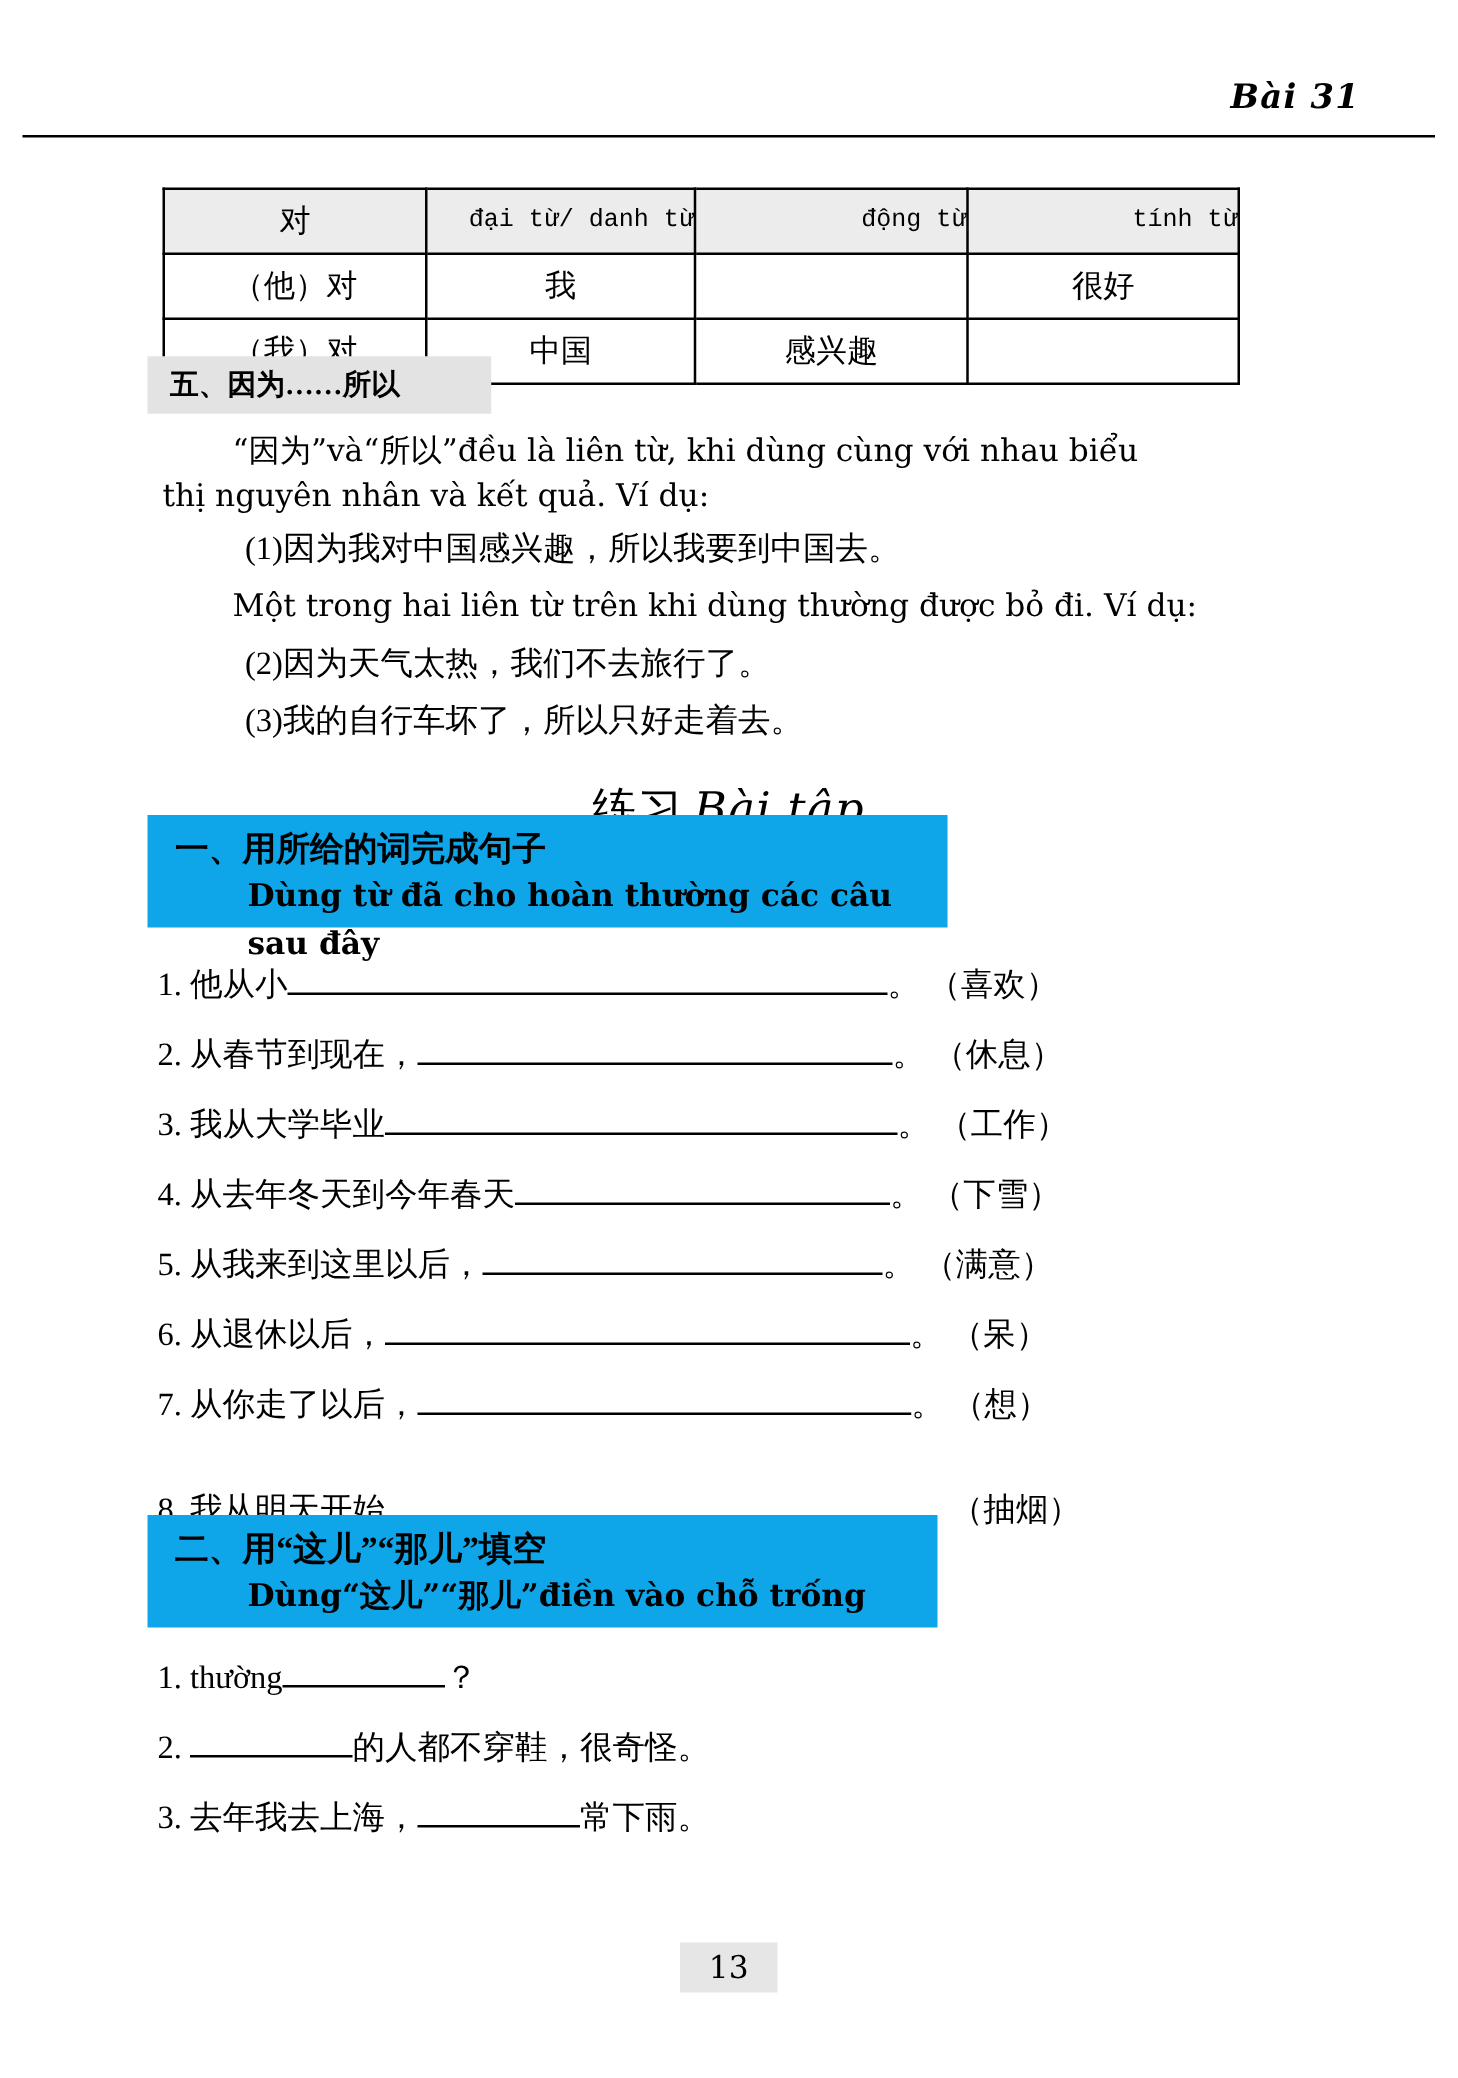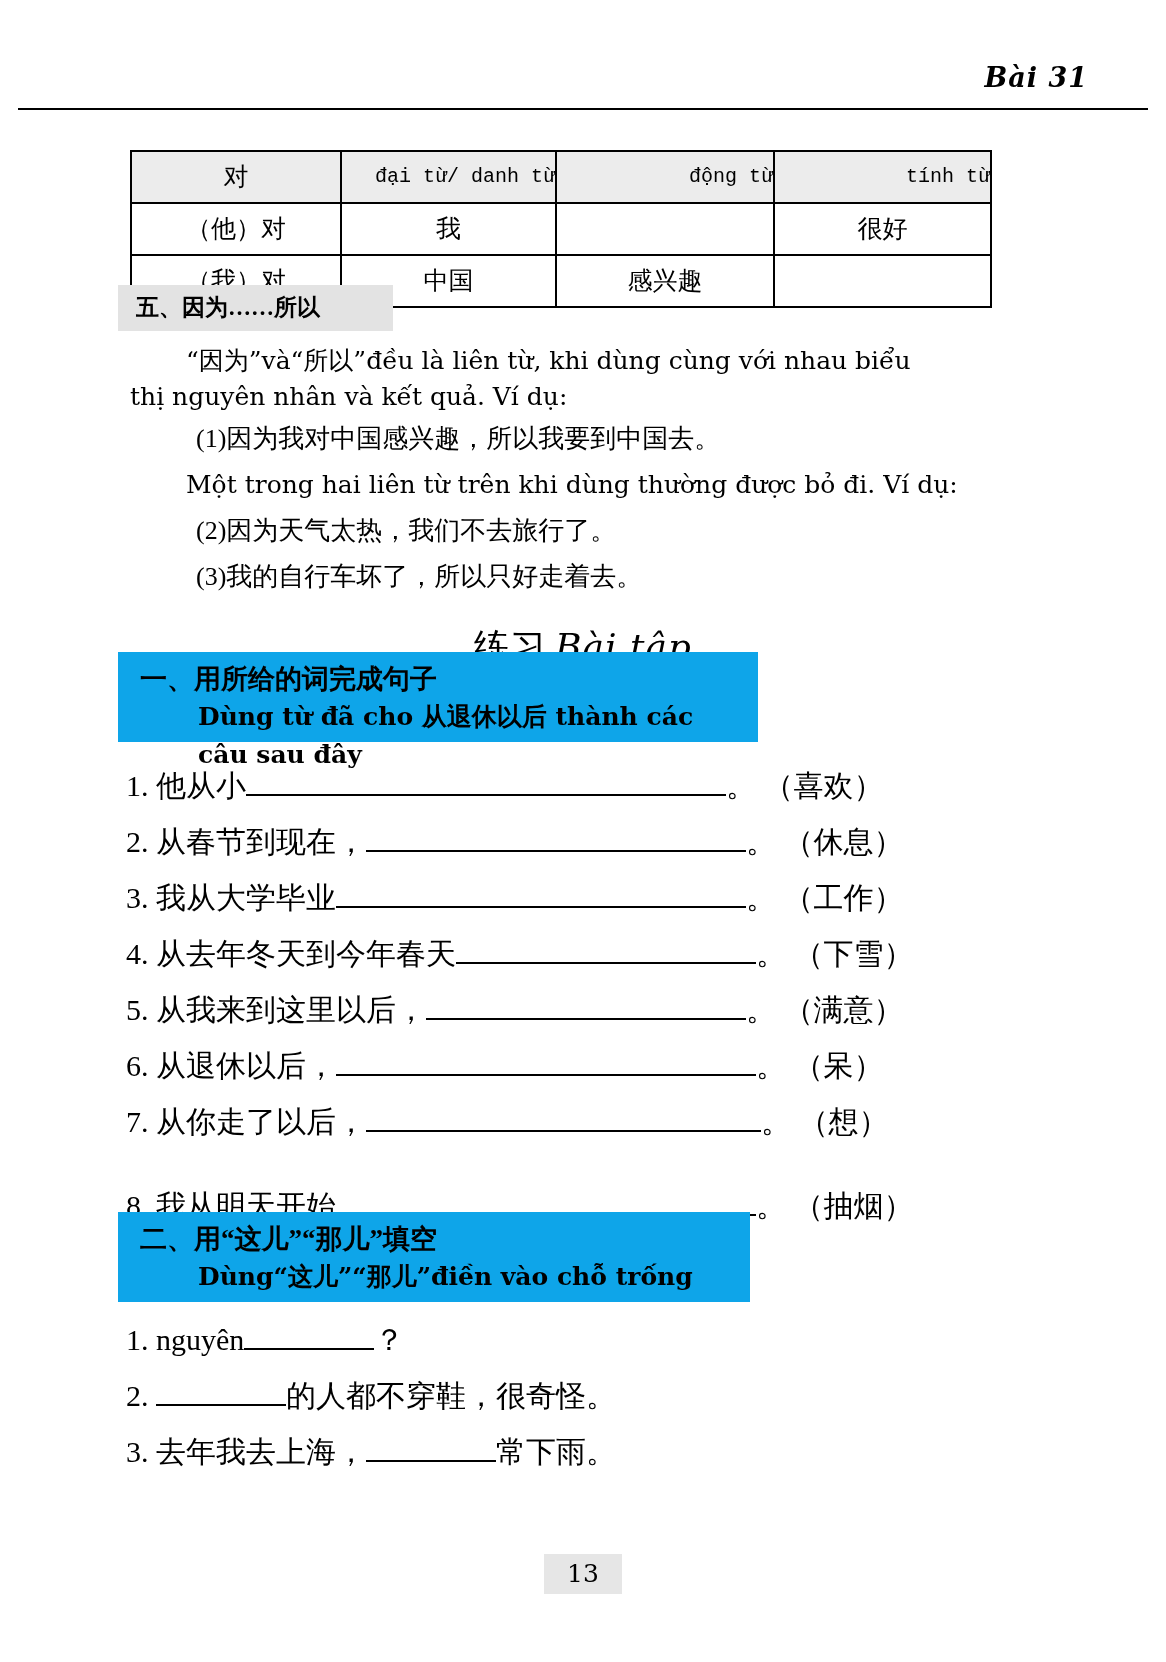--- a/index.html
+++ b/index.html
@@ -125,21 +125,21 @@
   .bigtitle .vi {
     font-family: "DejaVu Serif", serif;
     font-style: italic;
     font-size: 36px;
     letter-spacing: 1px;
   }
 
   
   .ex {
     position: absolute;
-    font-size: 30px;
+    font-size: 26px;
     white-space: nowrap;
     line-height: 32px;
   }
   .blank-long {
     display: inline-block;
     border-bottom: 2px solid #000;
     height: 26px;
     vertical-align: baseline;
   }
   .blank-short {
@@ -219,21 +219,21 @@
   <div class="para" style="top:510px; left:196px;">(2)因为天气太热，我们不去旅行了。</div>
 
   <div class="para" style="top:556px; left:196px;">(3)我的自行车坏了，所以只好走着去。</div>
 
   <div class="bigtitle">
     <span>练习 </span><span class="vi">Bài tập</span>
   </div>
 
   <div class="sec-bar-2line" style="top:652px; left:118px; width:640px; height:90px;">
     <div class="l1">一、用所给的词完成句子</div>
-    <div class="l2">Dùng từ đã cho 从退休以后 thành các câu sau đây</div>
+    <div class="l2">Dùng từ đã cho hoàn thường các câu sau đây</div>
   </div>
 
   <div class="ex" style="top:768px; left:126px;">
     <span>1.</span>
     <span>他从小</span><span class="blank-long" style="width:480px"></span><span>。</span>
     <span>（喜欢）</span>
   </div>
 
   <div class="ex" style="top:824px; left:126px;">
     <span>2.</span>
@@ -277,21 +277,21 @@
     <span>（抽烟）</span>
   </div>
 
   <div class="sec-bar-2line" style="top:1212px; left:118px; width:632px; height:90px;">
     <div class="l1">二、用“这儿”“那儿”填空</div>
     <div class="l2">Dùng“这儿”“那儿”điền vào chỗ trống</div>
   </div>
 
   <div class="ex" style="top:1322px; left:126px;">
     <span>1.</span>
-    <span>nguyên</span><span class="blank-short" style="width:130px"></span><span>？</span>
+    <span>thường</span><span class="blank-short" style="width:130px"></span><span>？</span>
   </div>
 
   <div class="ex" style="top:1378px; left:126px;">
     <span>2.</span>
     <span class="blank-short" style="width:130px"></span><span>的人都不穿鞋，很奇怪。</span>
   </div>
 
   <div class="ex" style="top:1434px; left:126px;">
     <span>3.</span>
     <span>去年我去上海，</span><span class="blank-short" style="width:130px"></span><span>常下雨。</span>

